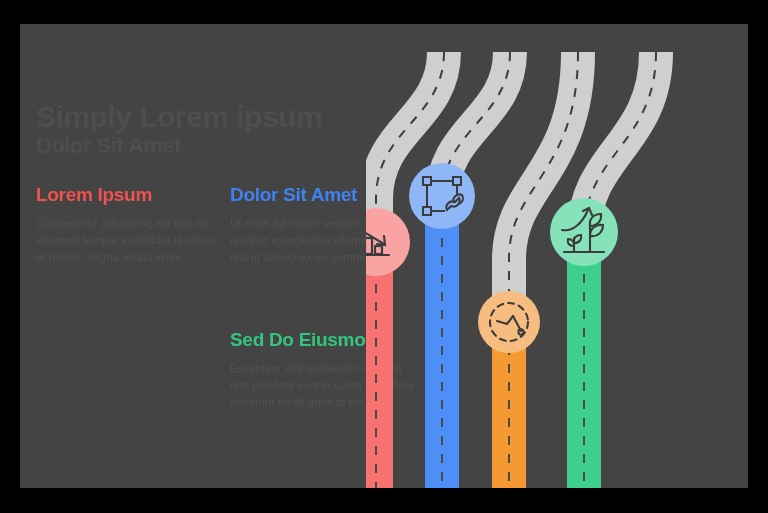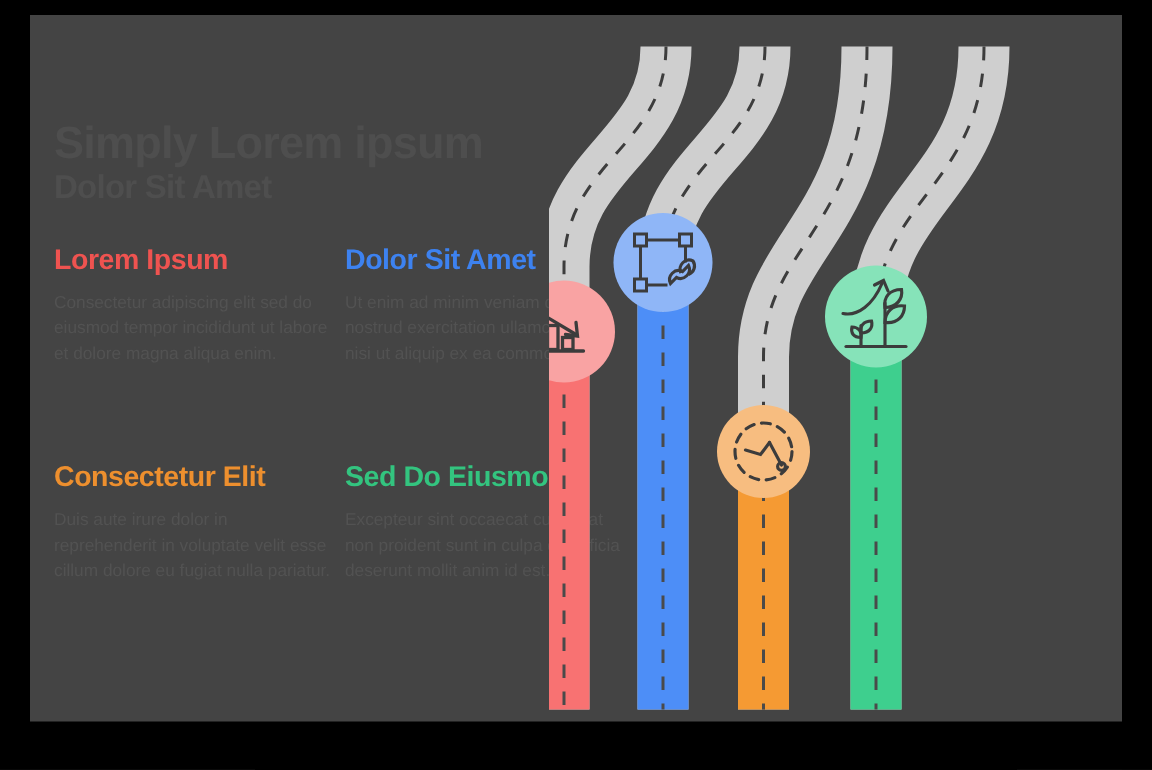--- a/index.html
+++ b/index.html
@@ -17,21 +17,21 @@
     width: 768px;
     height: 513px;
     background: #000000;
     overflow: hidden;
   }
 
   
   #canvas {
     position: absolute;
     left: 20px;
-    top: 3px;
+    top: 24px;
     width: 728px;
     height: 478px;
     background: #444444;
     overflow: hidden;
   }
 
   
   #title-block {
     position: absolute;
     left: 16px;
@@ -129,24 +129,20 @@
       <div class="legend-cell c-tl">
         <div class="legend-head red">Lorem Ipsum</div>
         <div class="legend-body">Consectetur adipiscing elit sed do eiusmod tempor incididunt ut labore et dolore magna aliqua enim.</div>
       </div>
 
       <div class="legend-cell c-tr">
         <div class="legend-head blue">Dolor Sit Amet</div>
         <div class="legend-body">Ut enim ad minim veniam quis nostrud exercitation ullamco laboris nisi ut aliquip ex ea commodo.</div>
       </div>
 
-      <div class="legend-cell c-bl">
-        <div class="legend-head orange">Consectetur Elit</div>
-        <div class="legend-body">Duis aute irure dolor in reprehenderit in voluptate velit esse cillum dolore eu fugiat nulla pariatur.</div>
-      </div>
 
       <div class="legend-cell c-br">
         <div class="legend-head green">Sed Do Eiusmod</div>
         <div class="legend-body">Excepteur sint occaecat cupidatat non proident sunt in culpa qui officia deserunt mollit anim id est.</div>
       </div>
 
     </div>
 
     <div id="artwork">
       <svg width="382" height="478" viewBox="0 0 382 478" xmlns="http://www.w3.org/2000/svg">

